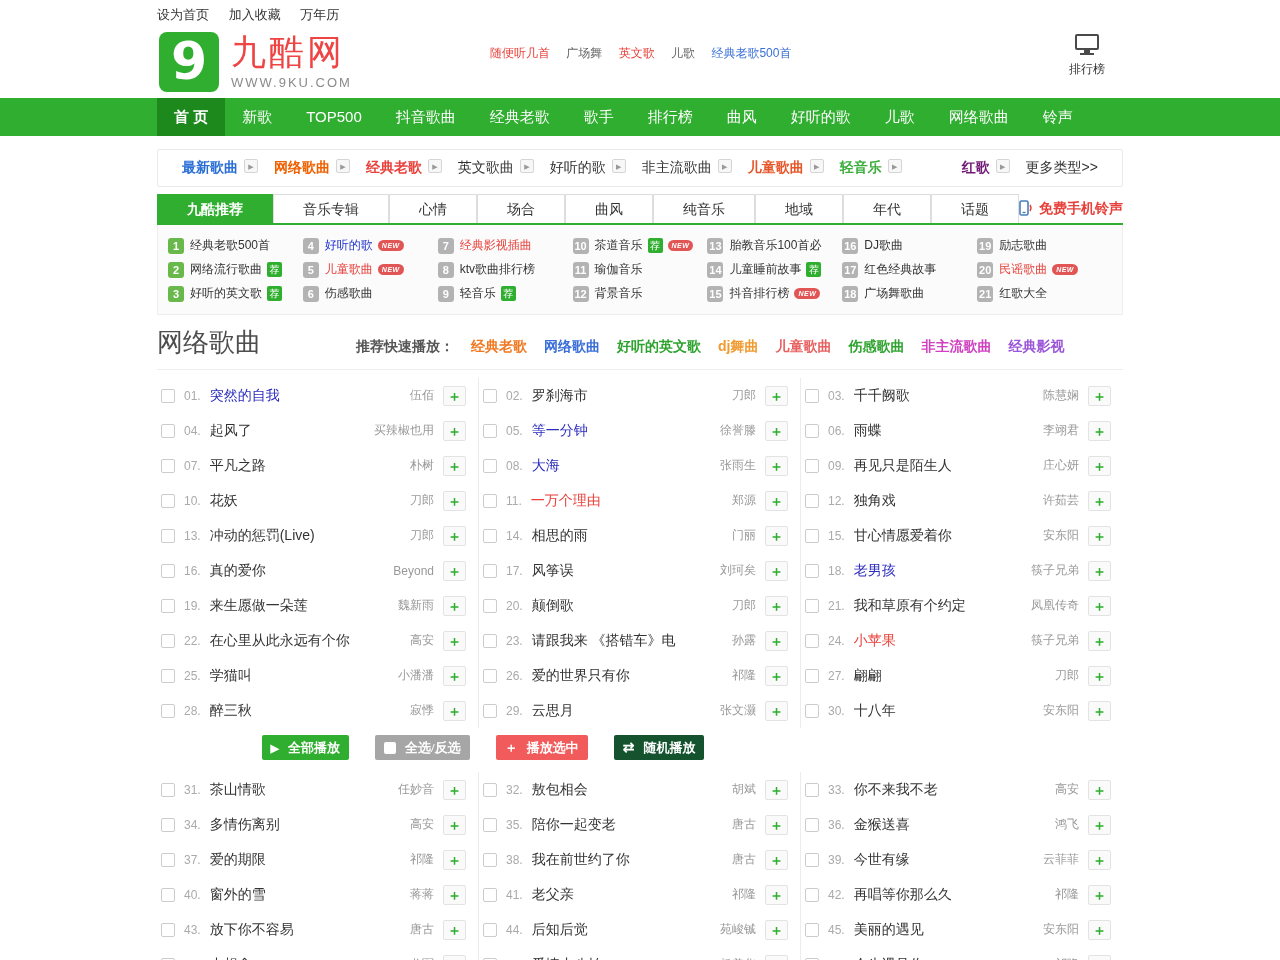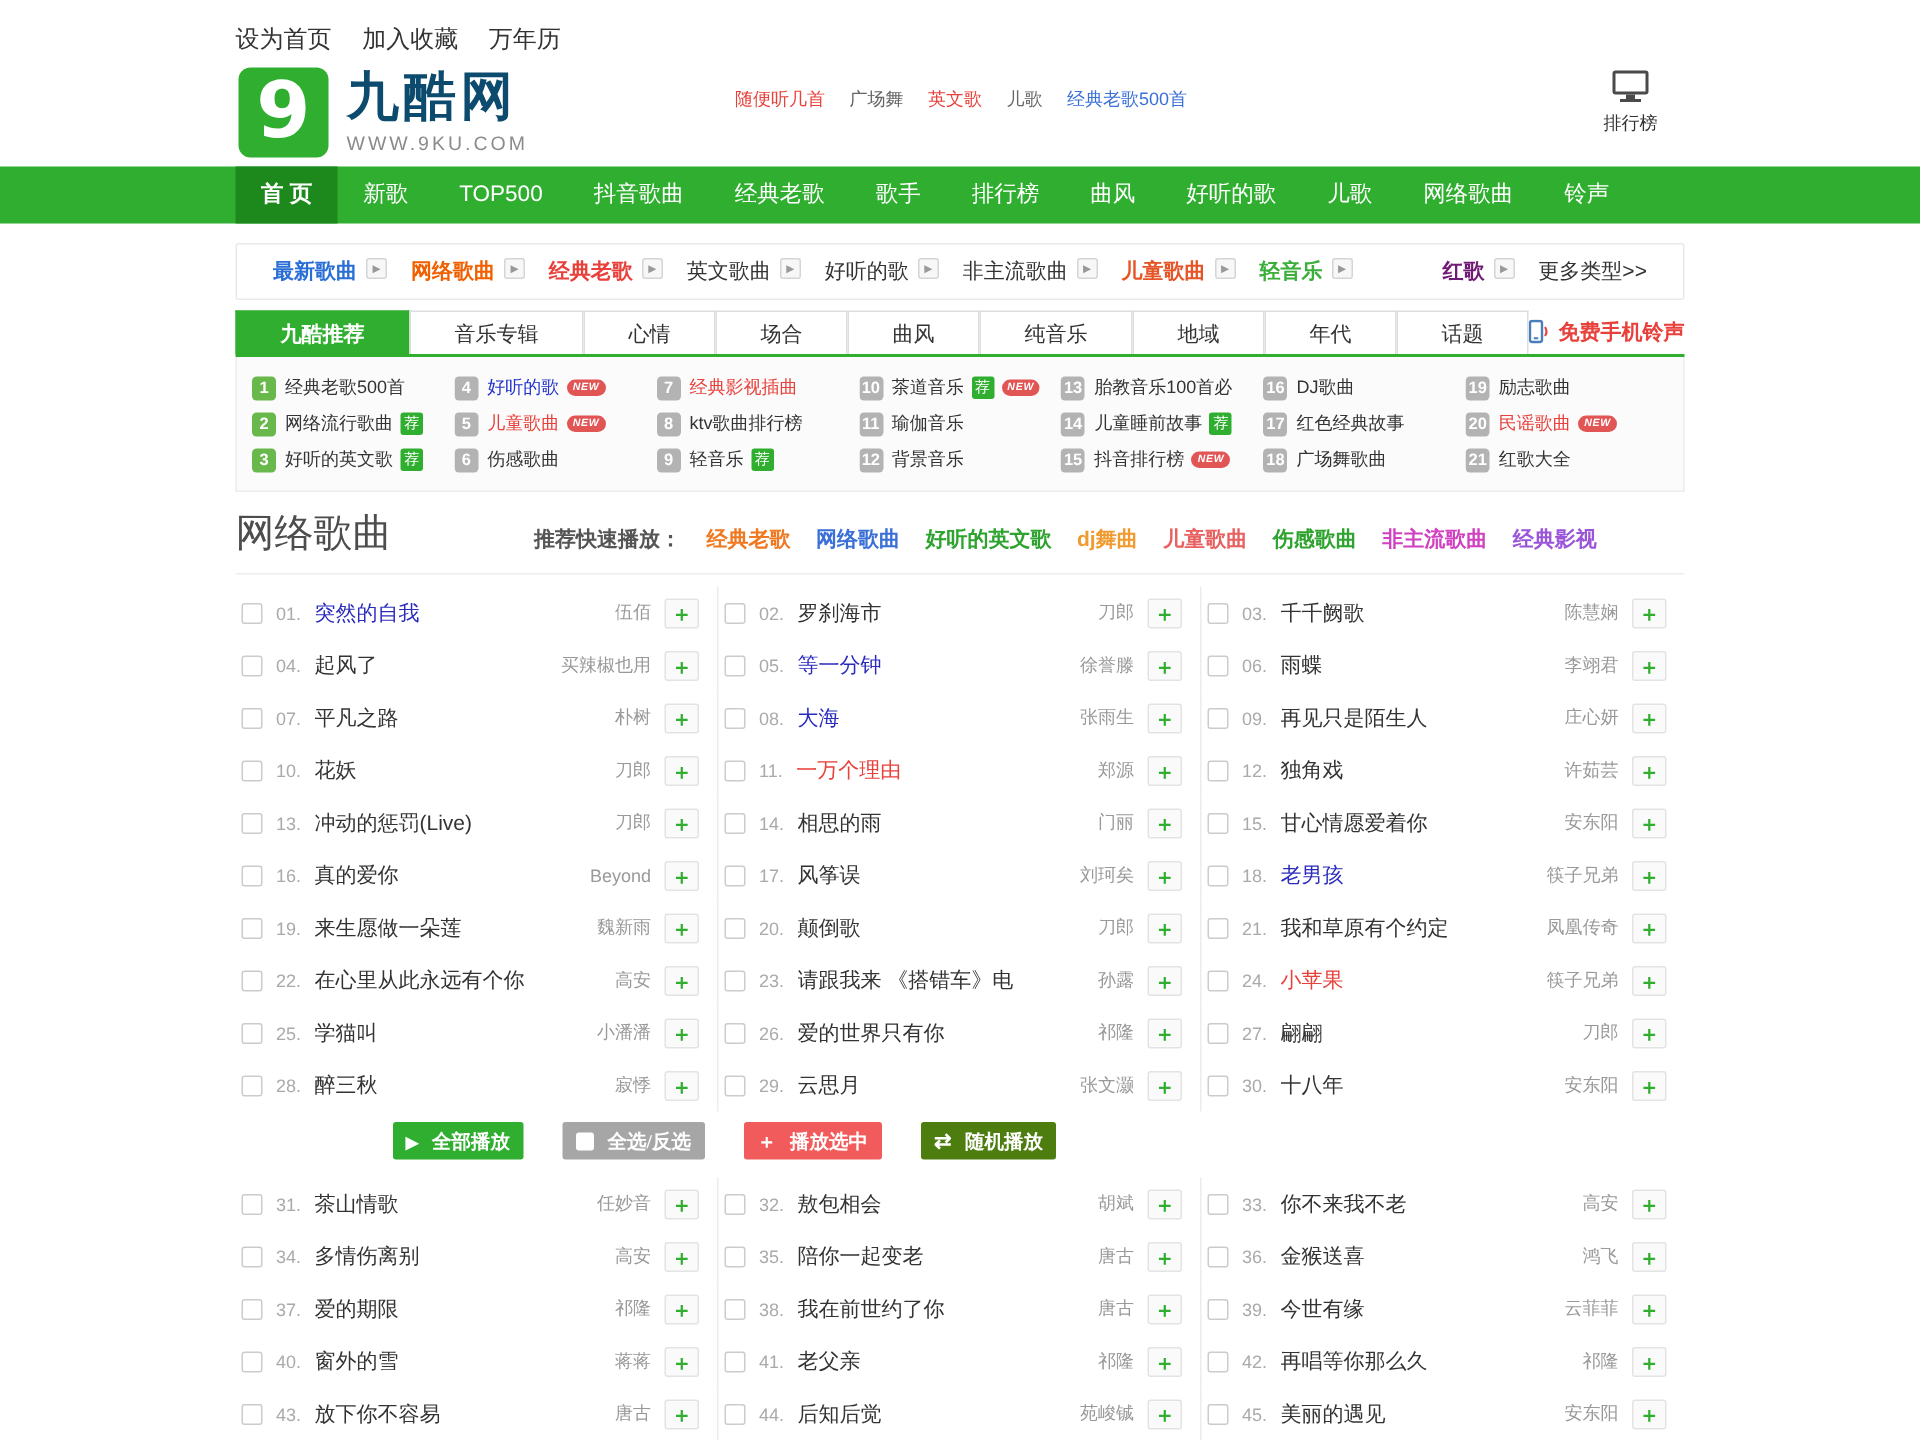--- a/index.html
+++ b/index.html
@@ -3,30 +3,30 @@
 <meta charset="utf-8">
 <style>
   * { box-sizing: border-box; margin: 0; padding: 0; }
   body {
     width: 1280px; height: 960px; overflow: hidden;
     background: #fff; font-family: "Liberation Sans", sans-serif; color: #333;
   }
   .wrap { width: 966px; margin: 0 auto; position: relative; }
 
   
-  .toplinks { padding-top: 16px; height. : 18px; font-size: 16px; }
+  .toplinks { padding-top: 6px; height. : 18px; font-size: 13px; }
   .toplinks a { color: #333; text-decoration: none; margin-right: 16px; cursor: pointer; }
 
   
   .header { position: relative; height: 74px; }
   .logo { position: absolute; left: 2px; top: 8px; display: flex; align-items: flex-start; cursor: pointer; }
   .logo-sq { width: 60px; height: 60px; background: #2fae2f; border-radius: 8px; color: #fff;
              font: bold 52px/58px "DejaVu Sans", sans-serif; text-align: center; }
   .logo-txt { margin-left: 12px; }
-  .site-name { color: #0c4a6e; font-size: 35px; font-weight: bold; letter-spacing: 3px; line-height: 40px; }
+  .site-name { color: #ef4444; font-size: 35px; font-weight: normal; letter-spacing: 3px; line-height: 40px; }
   .site-url { color: #8b8b8b; font-size: 13px; letter-spacing: 2px; margin-top: 3px; }
 
   .search { position: absolute; left: 333px; top: 13px; }
   .search-row { display: flex; }
   .search-input { width: 346px; height: 31px; border: 2px solid #2fae2f; outline: none; padding: 0 8px; font-size: 14px; }
   .search-btn { width: 84px; height: 31px; background: #2fae2f; color: #fff; border: 0; cursor: pointer;
                 font-size: 17px; font-weight: bold; display: flex; align-items: center; justify-content: center; gap: 5px; }
   .hotwords { margin-top: 8px; font-size: 12px; }
   .hotwords a { text-decoration: none; margin-right: 13px; cursor: pointer; }
 
@@ -681,21 +681,21 @@
     <button class="act-btn" style="background: rgb(166, 166, 166);">
       <span class="ic square"></span>
       <span>全选/反选</span>
     </button>
 
     <button class="act-btn" style="background: rgb(242, 91, 91);">
       <span class="ic plus"></span>
       <span>播放选中</span>
     </button>
 
-    <button class="act-btn" style="background: #4d7c0f;">
+    <button class="act-btn" style="background: #14532d;">
       <span class="ic shuffle"></span>
       <span>随机播放</span>
     </button>
 
 </div>
 
 <div class="wrap songlist">
 
     <div class="song">
       <span class="cb"></span>

